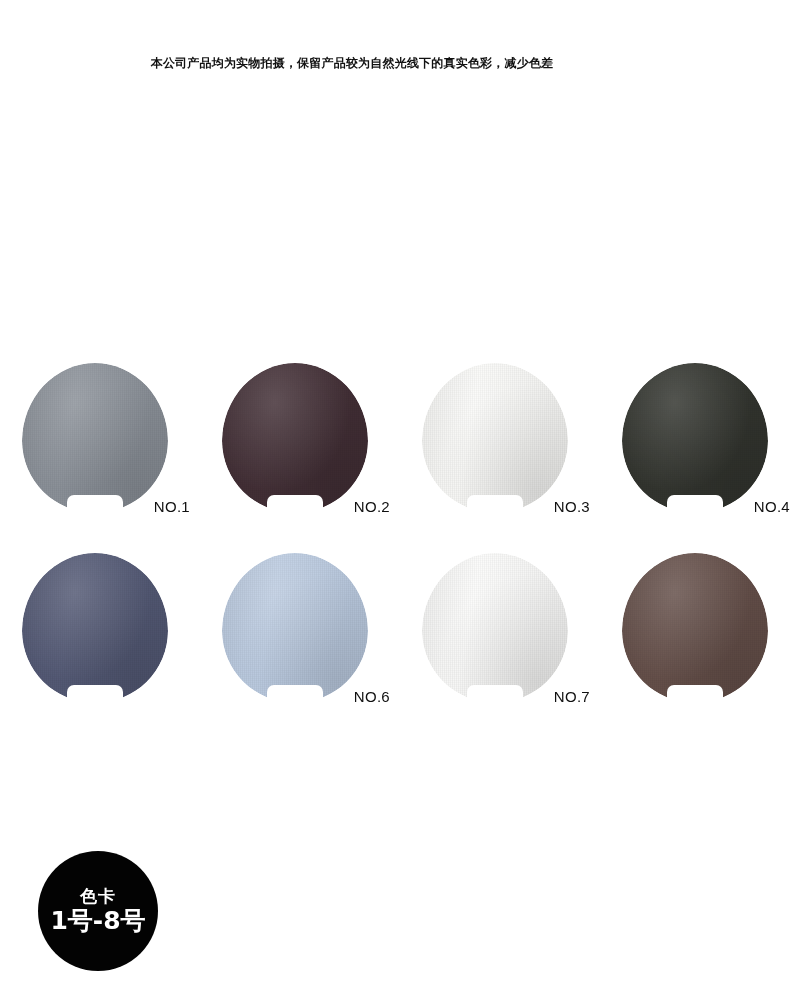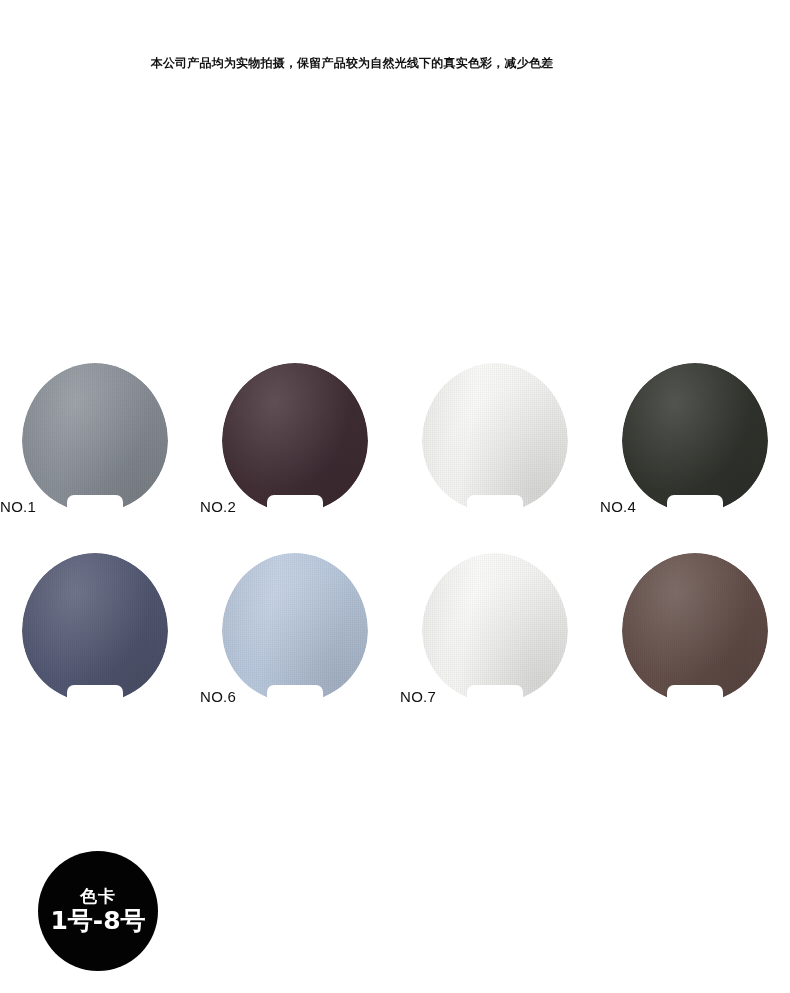--- a/index.html
+++ b/index.html
@@ -106,21 +106,21 @@
     background: #ffffff;
     border-top-left-radius: 7px;
     border-top-right-radius: 7px;
   }
 
   .swatch-label {
     position: absolute;
     left: 0;
     top: 140px;
     width: 190px;
-    text-align: left;
+    text-align: right;
     font-size: 15px;
     font-weight: 400;
     letter-spacing: 0.3px;
     color: #101010;
     font-family: "Liberation Sans", "DejaVu Sans", sans-serif;
   }
 
   
   .badge {
     position: absolute;
@@ -180,20 +180,21 @@
       <div class="swatch-label">NO.2</div>
     </div>
 
     <div class="swatch-cell c2">
       <div class="disc-wrap">
         <div class="disc" style="background-color: rgb(250, 250, 248);">
           <div class="disc-texture"></div>
         </div>
         <div class="disc-notch"></div>
       </div>
+      <div class="swatch-label">NO.3</div>
     </div>
 
     <div class="swatch-cell c3">
       <div class="disc-wrap">
         <div class="disc" style="background-color: rgb(52, 54, 48);">
           <div class="disc-texture"></div>
         </div>
         <div class="disc-notch"></div>
       </div>
       <div class="swatch-label">NO.4</div>

